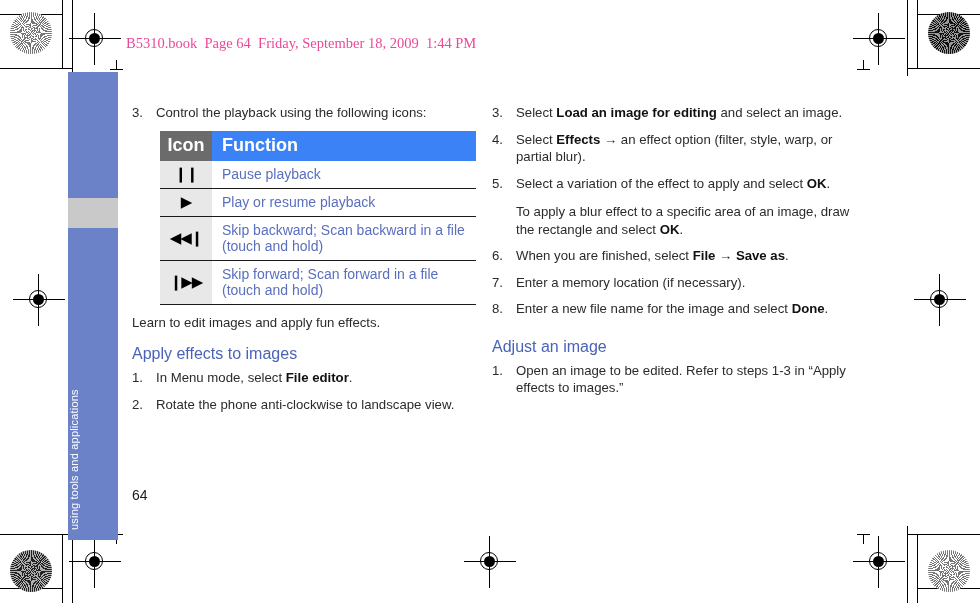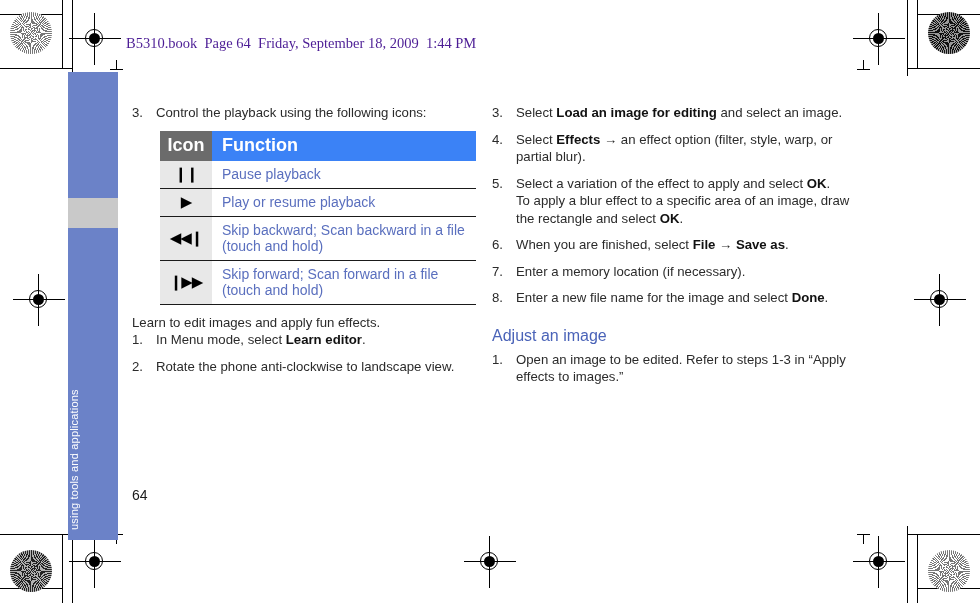--- a/index.html
+++ b/index.html
@@ -97,21 +97,21 @@
     align-items: flex-start;
     justify-content: flex-start;
   }
 
   
   .book-header {
     position: absolute;
     left: 126px; top: 35px;
     font-family: "Liberation Serif", serif;
     font-size: 14.5px;
-    color: #4c1d95;
+    color: #ec4899;
     white-space: pre;
   }
 
   
   .col {
     position: absolute;
     top: 104px;
     width: 360px;
   }
   .col-left  { left: 132px; width: 358px; }
@@ -125,21 +125,21 @@
     margin-bottom: 9px;
   }
   .step-num {
     width: 24px;
     flex: 0 0 24px;
     text-align: left;
   }
   .step-body { flex: 1 1 auto; }
   .step-body b { font-weight: bold; color: #111; text-align: right; }
 
-  .sub-line { display: block; }
+  .sub-line { display: block; margin-top: 11px; }
 
   
   .icon-table {
     margin: 3px 0 0 28px;
     width: 316px;
     border-collapse: collapse;
   }
   .icon-table th {
     font-size: 18px;
     font-weight: bold;
@@ -329,25 +329,26 @@
         <td class="cell-func">Skip backward; Scan backward in a file (touch and hold)</td>
       </tr>
       <tr>
         <td class="cell-icon">❙▶▶</td>
         <td class="cell-func">Skip forward; Scan forward in a file (touch and hold)</td>
       </tr>
     </tbody>
   </table>
 
   <p class="body-text">Learn to edit images and apply fun effects.</p>
+  <h3 class="h-sub">Apply effects to images</h3>
 
   <div class="step">
     <span class="step-num">1.</span>
     <span class="step-body">
-      <span>In Menu mode, select </span><b>Learn editor</b><span>.</span>
+      <span>In Menu mode, select </span><b>File editor</b><span>.</span>
     </span>
   </div>
 
   <div class="step">
     <span class="step-num">2.</span>
     <span class="step-body">Rotate the phone anti-clockwise to landscape view.</span>
   </div>
 
 </div>
 

